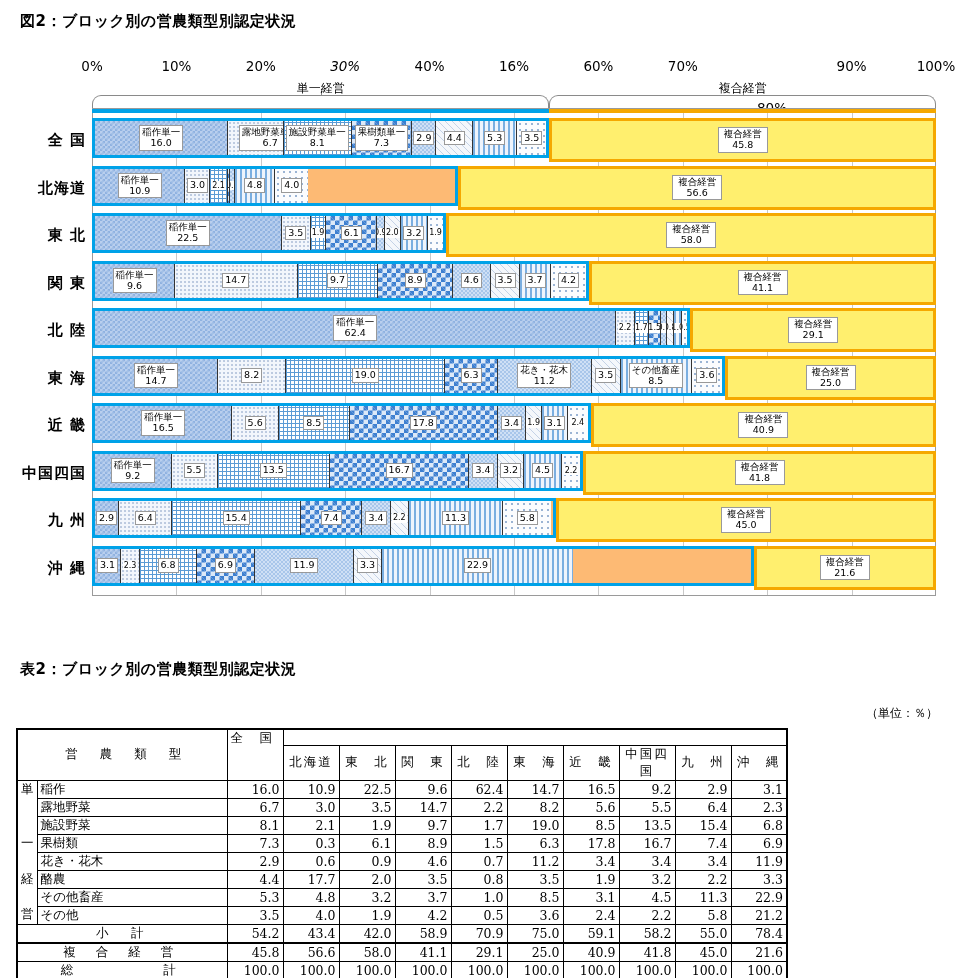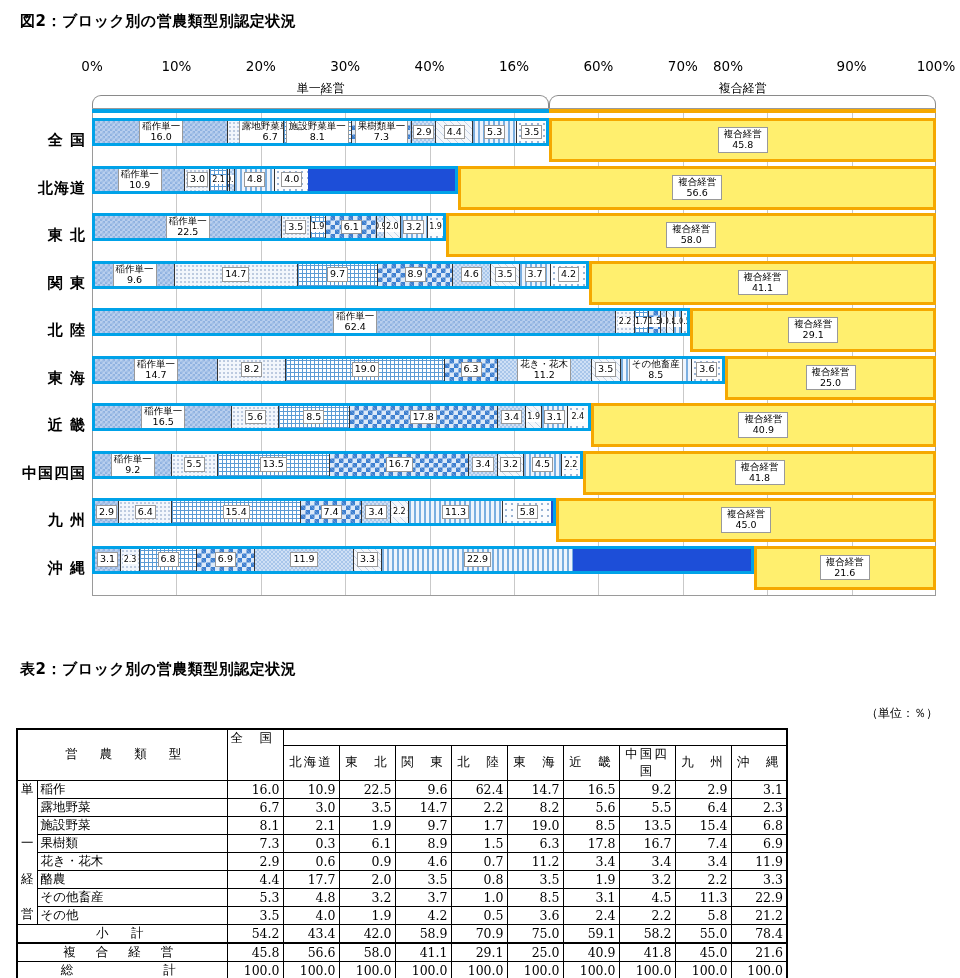--- a/index.html
+++ b/index.html
@@ -104,22 +104,22 @@
     position: absolute;
     left: 92px; top: 0;
     height: 44px;
     display: flex;
     box-sizing: border-box;
   }
   .single-group {
     display: flex;
     border: 3px solid #00a2e8;
     box-sizing: border-box;
-    height: 28px;
-    background: #1d4ed8;
+    height: 40px;
+    background: #fdba74;
   }
   .multi-group {
     border: 3px solid #f5a800;
     background: #ffef6e;
     box-sizing: border-box;
     height: 44px;
     position: relative;
     display: flex;
     align-items: center;
     justify-content: center;
@@ -266,26 +266,26 @@
 </head>
 <body>
 
 <div class="fig-title" id="fig2-title">図2：ブロック別の営農類型別認定状況</div>
 
 <div id="chart">
   <div class="axis-labels" id="axis-ticks">
       <div class="axis-tick" style="left: 92px;">0%</div>
       <div class="axis-tick" style="left: 176.4px;">10%</div>
       <div class="axis-tick" style="left: 260.8px;">20%</div>
-      <div class="axis-tick" style="left: 345.2px;">30%</div>
+      <div class="axis-tick" style="left: 345.2px; font-style: italic;">30%</div>
       <div class="axis-tick" style="left: 429.6px;">40%</div>
       <div class="axis-tick" style="left: 514px;">16%</div>
       <div class="axis-tick" style="left: 598.4px;">60%</div>
       <div class="axis-tick" style="left: 682.8px;">70%</div>
-      <div class="axis-tick" style="left: 728px;">80%</div>
+      <div class="axis-tick" style="left: 772px; margin-top: 42px;">80%</div>
       <div class="axis-tick" style="left: 851.6px;">90%</div>
       <div class="axis-tick" style="left: 936px;">100%</div>
     </div>
   <div id="brackets">
       <div class="brace" style="left: 92px; width: 457.448px;"></div>
       <div class="brace-stem" style="left: 320.724px;"></div>
       <div class="group-label" style="left: 320.724px;">単一経営</div>
       <div class="brace" style="left: 549.448px; width: 386.552px;"></div>
       <div class="brace-stem" style="left: 742.724px;"></div>
       <div class="group-label" style="left: 742.724px;">複合経営</div>

